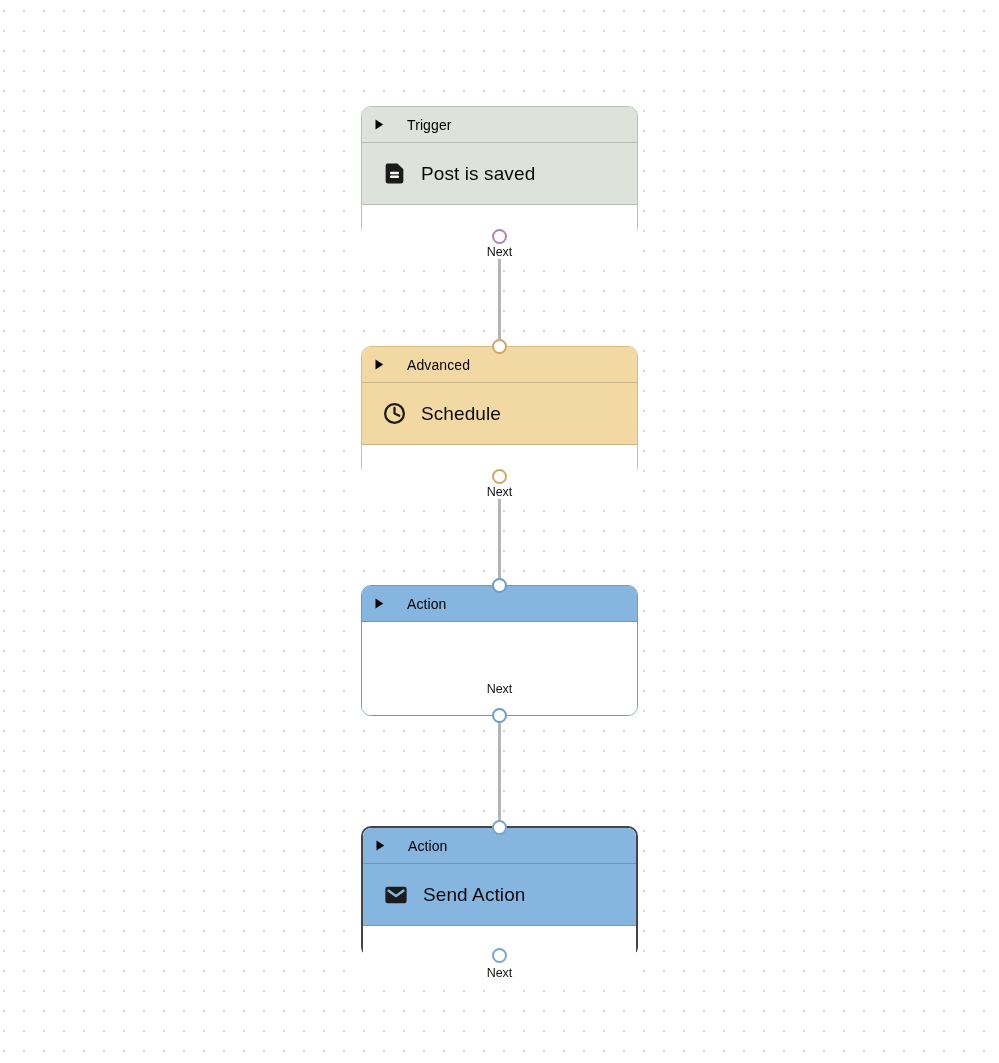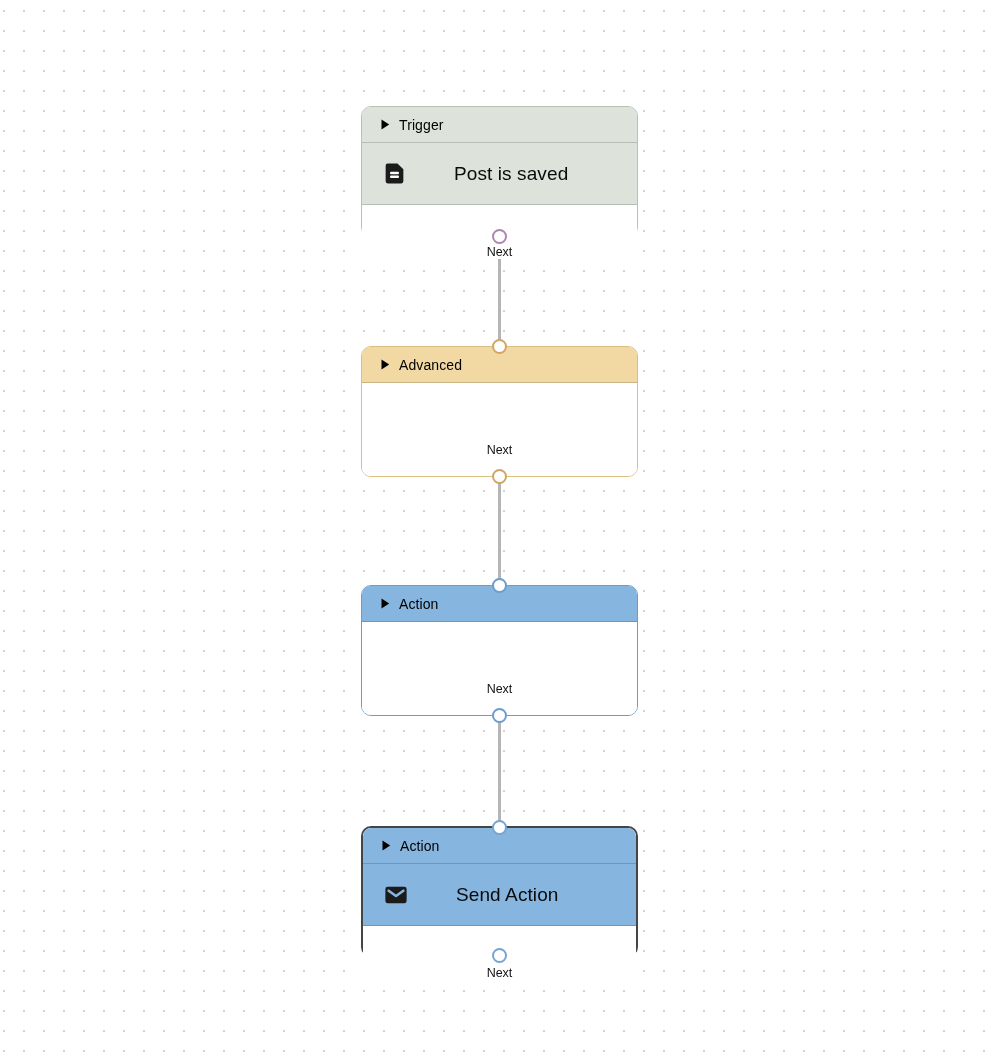--- a/index.html
+++ b/index.html
@@ -38,22 +38,22 @@
   }
   .node.selected { border-width: 2px; }
   .node-header {
     height: 36px;
     flex: 0 0 36px;
     background: var(--bg, #eee);
     border-radius: 8.5px 8.5px 0 0;
     border-bottom: 1px solid rgba(0,0,0,0.17);
     display: flex;
     align-items: center;
-    padding-left: 18px;
-    gap: 9px;
+    padding-left: 12px;
+    gap: 23px;
   }
   .tri-icon { display: flex; align-items: center; }
   .tri-icon svg { display: block; }
   .cat-label {
     font-size: 14px;
     color: #000;
     letter-spacing: 0.1px;
   }
   .node-body {
     flex: 0 0 62px;
@@ -65,21 +65,20 @@
     gap: 14px;
   }
   .body-icon { display: flex; align-items: center; }
   .body-icon svg { display: block; }
   .node-title {
     font-size: 19px;
     font-weight: 500;
     color: #0a0a0a;
     letter-spacing: 0.1px;
     white-space: nowrap;
-    margin-left: 33px;
   }
   .node-footer {
     flex: 1 1 auto;
     background: #ffffff;
     border-radius: 0 0 8.5px 8.5px;
     display: flex;
     align-items: center;
     justify-content: center;
   }
   .footer-label {
@@ -138,20 +137,29 @@
   <div class="node" style="top: 346px; text-align: right; --bg: #f2d9a4; --border: #ddbe81; --port: #cfa75f;">
     <div class="port port-top"></div>
     <div class="node-header">
       <span class="tri-icon">
         <svg width="10" height="11" viewBox="0 0 10 11">
             <polygon points="1.5,0.5 9.2,5.5 1.5,10.5" fill="#000"></polygon>
           </svg>
       </span>
       <span class="cat-label">Advanced</span>
     </div>
+    <div class="node-body">
+      <span class="body-icon">
+        <svg width="25" height="25" viewBox="0 0 24 24" fill="none">
+          <circle cx="12" cy="12" r="9" stroke="#1b1b1b" stroke-width="2.2"></circle>
+          <polyline points="12,6.6 12,12 16.6,14.2" stroke="#1b1b1b" stroke-width="2.2" stroke-linecap="round" stroke-linejoin="round"></polyline>
+        </svg>
+      </span>
+      <span class="node-title">Schedule</span>
+    </div>
     <div class="node-footer">
       <span class="footer-label">Next</span>
     </div>
     <div class="port port-bottom"></div>
   </div>
 
   <div class="node" style="top: 585px; --bg: #86b5e0; --border: #6d9cc9; --port: #6f9ccb;">
     <div class="port port-top"></div>
     <div class="node-header">
       <span class="tri-icon">

